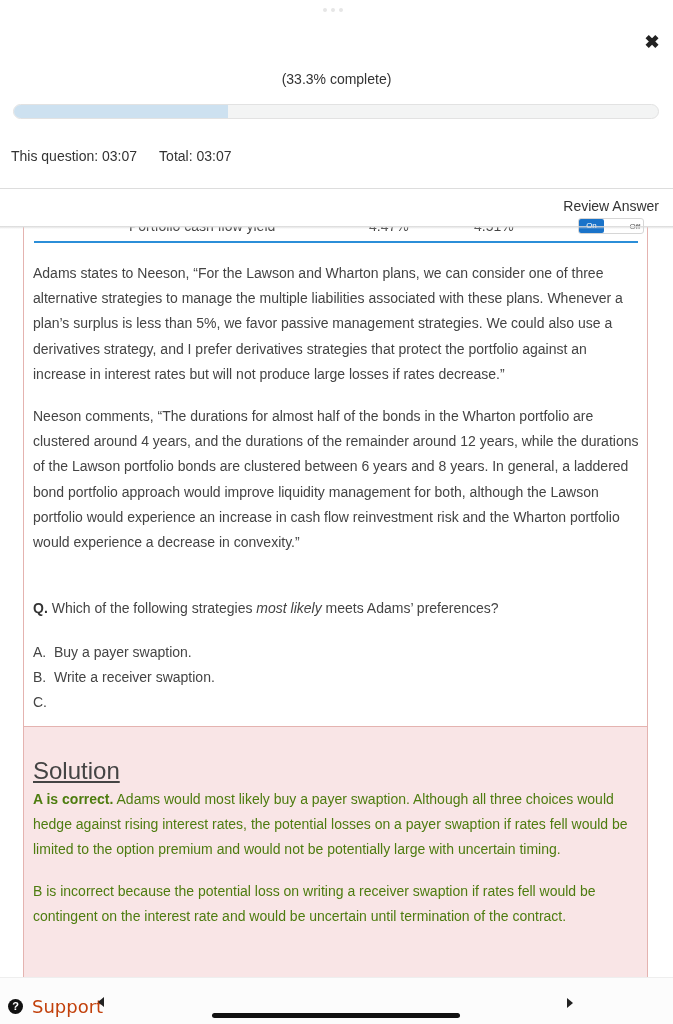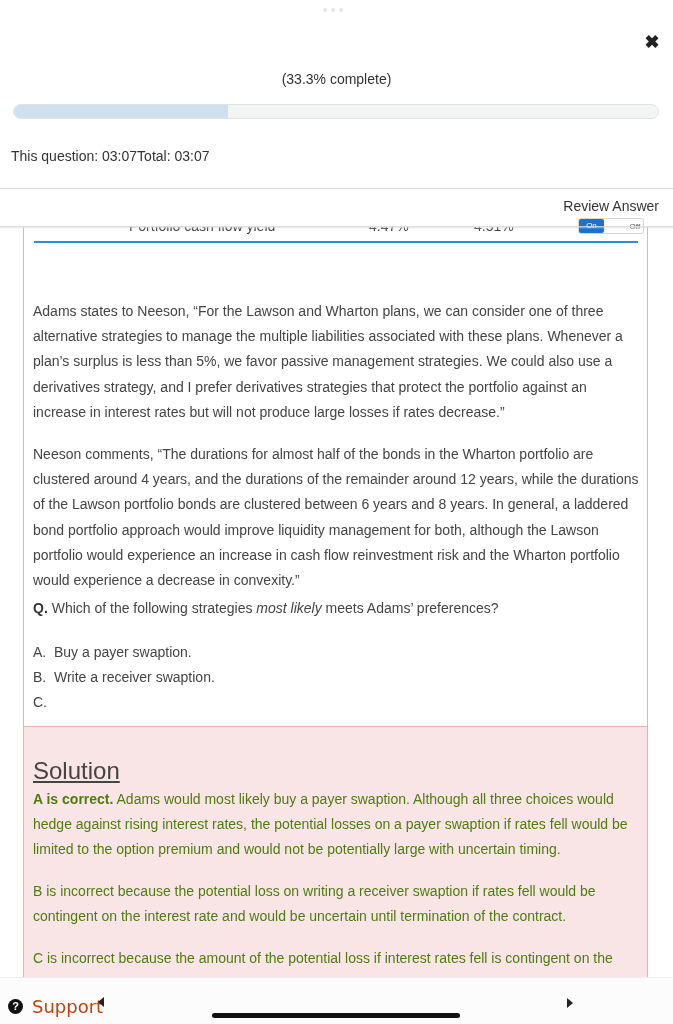--- a/index.html
+++ b/index.html
@@ -25,21 +25,21 @@
       font-size: 14px; color: #333;
     }
     .progress-track {
       position: absolute; top: 104px; left: 13px; width: 646px; height: 15px;
       background: #f3f4f4; border: 1px solid #e2e2e2; border-radius: 8px; overflow: hidden;
     }
     .progress-fill { height: 100%; background: #cde1f0; }
 
     .timers {
       position: absolute; top: 148px; left: 11px; font-size: 14px; color: #333;
-      display: flex; 
+      display: flex; gap: 22px;
     }
 
     .divider-top {
       position: absolute; top: 188px; left: 0; width: 673px; height: 1px; background: #ddd;
     }
 
     .review-row {
       position: absolute; top: 198px; right: 14px; display: flex; align-items: center; gap: 4px;
       font-size: 14px; color: #333; flex-direction: column;
     }
@@ -70,21 +70,21 @@
       font-size: 14px; color: #444;
     }
     .table-row .c1 { position: absolute; left: 95px; top: 0; }
     .table-row .c2 { position: absolute; left: 335px; top: 0; }
     .table-row .c3 { position: absolute; left: 440px; top: 0; }
     .table-rule {
       position: absolute; top: 14px; left: 10px; width: 604px; height: 2px; background: #2b8ed8;
     }
 
     .para {
-      position: absolute; left: 9px; width: 610px; font-size: 14px; line-height: 25.2px; color: #444; margin-top: 38px;
+      position: absolute; left: 9px; width: 610px; font-size: 14px; line-height: 25.2px; color: #444;
     }
     .p1 { top: 34px; }
     .p2 { top: 177px; }
     .question { position: absolute; left: 9px; top: 373px; font-size: 14px; color: #444; }
     .question b { color: #333; }
     .options { position: absolute; left: 9px; top: 417px; font-size: 14px; color: #444; }
     .option { height: 25px; display: flex; cursor: pointer; }
     .option .letter { width: 21px; }
 
     .solution {
@@ -185,21 +185,20 @@
       </div>
       <div class="option">
         <span class="letter">C.</span>
       </div>
     </div>
 
     <div class="solution">
       <div class="solution-title">Solution</div>
       <p class="sol-para s1"><b>A is correct.</b><span> Adams would most likely buy a payer swaption. Although all three choices would hedge against rising interest rates, the potential losses on a payer swaption if rates fell would be limited to the option premium and would not be potentially large with uncertain timing.</span></p>
       <p class="sol-para s2">B is incorrect because the potential loss on writing a receiver swaption if rates fell would be contingent on the interest rate and would be uncertain until termination of the contract.</p>
-      <p class="sol-para s3">C is incorrect because the amount of the potential loss if interest rates fell is contingent on the</p>
     </div>
   </div>
 
   <div class="footer">
     <div class="support">
       <span class="help-icon">?</span>
       <span class="support-label">Support</span>
     </div>
     <div class="prev-arrow"></div>
     <div class="next-arrow"></div>

